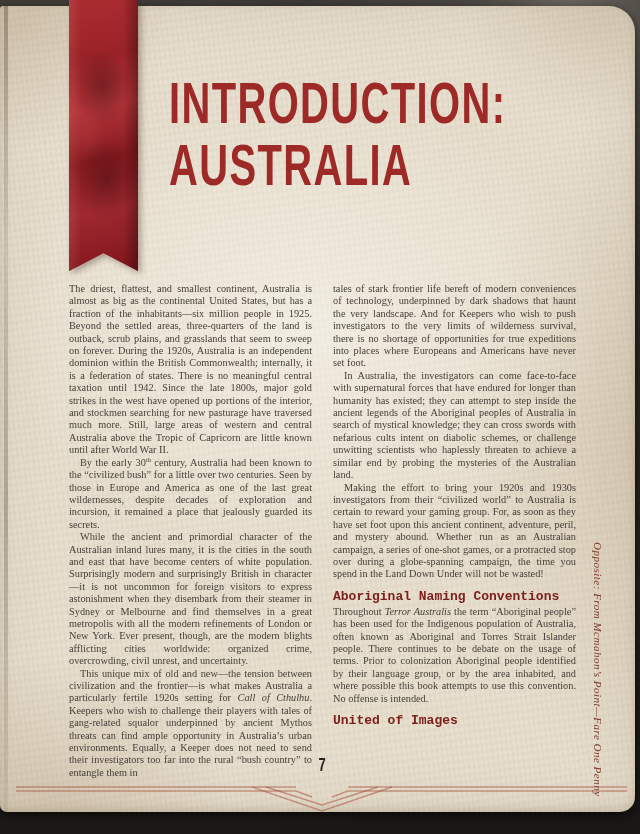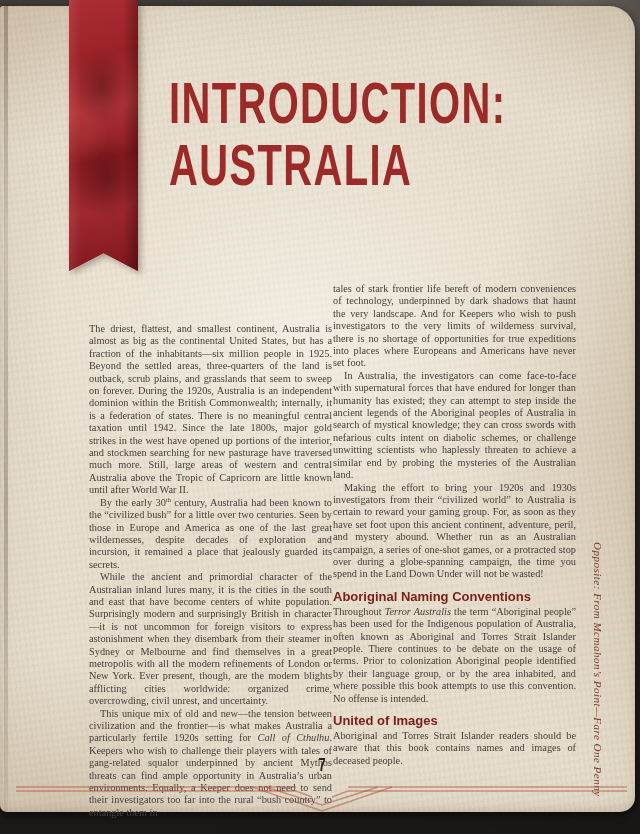--- a/index.html
+++ b/index.html
@@ -47,31 +47,31 @@
   .title{
     position:absolute;left:169px;top:66px;margin:0;
     font-family:"Liberation Sans", sans-serif;font-weight:700;
     font-size:57px;line-height:62px;letter-spacing:2px;
     color:#9e2a28;transform:scaleX(0.70);transform-origin:left top;
     white-space:nowrap;
   }
   .title span{display:block;}
   
   .col{position:absolute;top:277px;width:243px;}
-  .col-left{left:89px;margin-top:40px;}
+  .col-left{left:69px;}
   .col-right{left:333px;}
   .col p{
     margin:0;font-size:10.3px;line-height:12.4px;text-align:justify;
     color:#46403a;
   }
   .col p.indent{text-indent:11px;}
   .col sup{font-size:0.62em;line-height:0;}
   .col h2{
     margin:8px 0 2px 0;font-size:13px;line-height:15px;font-weight:700;
-    color:#7c201b;font-family:Liberation Sans, sans-serif;
+    color:#7c201b;font-family:Liberation Mono, monospace;
   }
   
   .sidebar-caption{
     position:absolute;left:592px;top:536px;
     writing-mode:vertical-rl;
     font-style:italic;font-size:11px;letter-spacing:0.5px;
     color:#7b3a2b;white-space:nowrap;
   }
   
   .footer-ornament{position:absolute;left:0;top:748px;width:635px;height:64px;}
@@ -102,21 +102,20 @@
         <p class="indent"><span>While the ancient and primordial character of the Australian inland lures many, it is the cities in the south and east that have become centers of white population. Surprisingly modern and surprisingly British in character—it is not uncommon for foreign visitors to express astonishment when they disembark from their steamer in Sydney or Melbourne and find themselves in a great metropolis with all the modern refinements of London or New York. Ever present, though, are the modern blights afflicting cities worldwide: organized crime, overcrowding, civil unrest, and uncertainty.</span></p>
         <p class="indent"><span>This unique mix of old and new—the tension between civilization and the frontier—is what makes Australia a particularly fertile 1920s setting for </span><i>Call of Cthulhu</i><span>. Keepers who wish to challenge their players with tales of gang-related squalor underpinned by ancient Mythos threats can find ample opportunity in Australia’s urban environments. Equally, a Keeper does not need to send their investigators too far into the rural “bush country” to entangle them in</span></p>
       </div>
     <div class="col col-right">
         <p><span>tales of stark frontier life bereft of modern conveniences of technology, underpinned by dark shadows that haunt the very landscape. And for Keepers who wish to push investigators to the very limits of wilderness survival, there is no shortage of opportunities for true expeditions into places where Europeans and Americans have never set foot.</span></p>
         <p class="indent"><span>In Australia, the investigators can come face-to-face with supernatural forces that have endured for longer than humanity has existed; they can attempt to step inside the ancient legends of the Aboriginal peoples of Australia in search of mystical knowledge; they can cross swords with nefarious cults intent on diabolic schemes, or challenge unwitting scientists who haplessly threaten to achieve a similar end by probing the mysteries of the Australian land.</span></p>
         <p class="indent"><span>Making the effort to bring your 1920s and 1930s investigators from their “civilized world” to Australia is certain to reward your gaming group. For, as soon as they have set foot upon this ancient continent, adventure, peril, and mystery abound. Whether run as an Australian campaign, a series of one-shot games, or a protracted stop over during a globe-spanning campaign, the time you spend in the Land Down Under will not be wasted!</span></p>
         <h2>Aboriginal Naming Conventions</h2>
         <p><span>Throughout </span><i>Terror Australis</i><span> the term “Aboriginal people” has been used for the Indigenous population of Australia, often known as Aboriginal and Torres Strait Islander people. There continues to be debate on the usage of terms. Prior to colonization Aboriginal people identified by their language group, or by the area inhabited, and where possible this book attempts to use this convention. No offense is intended.</span></p>
         <h2>United of Images</h2>
-        <p><span>Aboriginal and Torres Strait Islander readers should be aware that this book contains names and images of deceased people.</span></p>
       </div>
 
     <div class="sidebar-caption">Opposite: From Mcmahon’s Point—Fare One Penny</div>
 
     <svg class="footer-ornament" viewBox="0 0 635 64" xmlns="http://www.w3.org/2000/svg">
       <g stroke="#a85540" stroke-opacity="0.55" stroke-width="1.4" fill="none">
         <line x1="16" y1="33" x2="296" y2="33"></line>
         <line x1="16" y1="37" x2="296" y2="37"></line>
         <line x1="348" y1="33" x2="627" y2="33"></line>
         <line x1="348" y1="37" x2="627" y2="37"></line>

